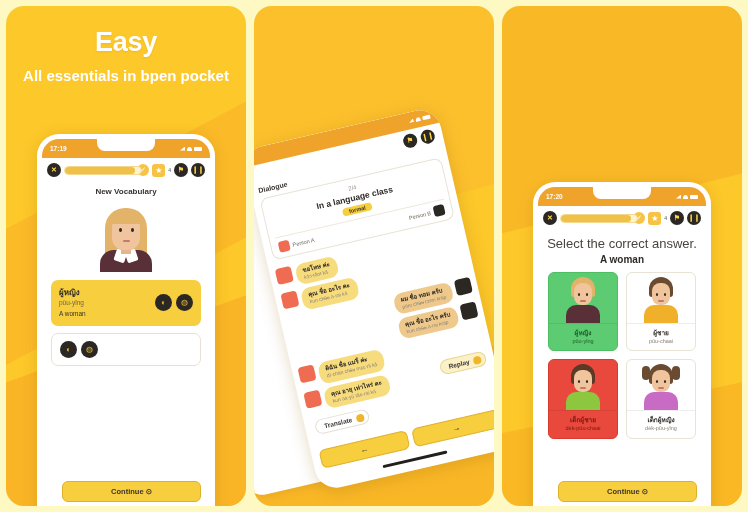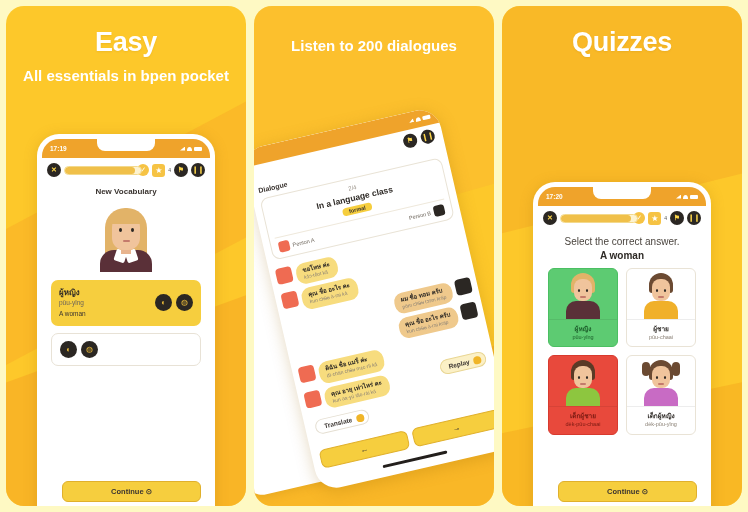--- a/index.html
+++ b/index.html
@@ -251,21 +251,21 @@
   .translate-dot { position:absolute; right:4px; top:3px; width:8px; height:8px; border-radius:50%; background:#F0B528; }
   .navrow { position:absolute; left:8px; right:8px; bottom: 22px; display:flex; gap:5px; }
   .navhalf {
     flex:1; background:#F6CE3E; border:1px solid #E0B02C; border-radius:6px;
     text-align:center; font-size:8px; color:#3a3430; padding:4px 0;
   }
   .t-home { position:absolute; left:50%; transform:translateX(-50%); bottom:9px;
             width:66px; height:3px; border-radius:2px; background:#231f1c; }
 
   
-  .quiz-prompt { text-align:center; font-size:10px; color:#4a443e; padding:6px 0 3px; }
+  .quiz-prompt { text-align:center; font-size:13px; color:#4a443e; padding:6px 0 3px; }
   .quiz-word { text-align:center; font-size:10px; font-weight:bold; color:#2e2a26; padding-bottom:7px; }
   .quiz-grid {
     display:grid; grid-template-columns: 1fr 1fr; gap: 8px;
     padding: 0 10px;
   }
   .qcard { border-radius:6px; overflow:hidden; border:1px solid #E9E3D6; }
   .qcard.correct { background:#5DCB72; border-color:#4BBF62; }
   .qcard.wrong   { background:#E8493C; border-color:#D83A2E; }
   .qcard.neutral { background:#fff; }
   .qpic { height:50px; display:flex; align-items:flex-end; justify-content:center; }
@@ -376,21 +376,20 @@
     </div>
   </div>
 
   <div class="panel p2">
     <div class="bg">
       <div class="band band-a"></div>
         <div class="band band-b"></div>
     </div>
     <div class="panel-inner">
       <div class="headline">
-        <h2>Listen to 200 dialogues</h2>
       </div>
 
       <div class="phone-tilt-2">
         <div class="t-status"></div>
       </div>
 
       <div class="phone-tilt">
         <div class="t-status">
           <i class="sig"></i>
           <i class="wifi"></i>
@@ -480,21 +479,20 @@
     </div>
   </div>
 
   <div class="panel p3">
     <div class="bg">
       <div class="band band-a"></div>
         <div class="band band-b"></div>
     </div>
     <div class="panel-inner">
       <div class="headline">
-        <h1>Quizzes</h1>
       </div>
 
       <div class="phone">
         <div class="screen">
           <div class="statusbar">
             <span>17:20</span>
             <div class="notch"></div>
             <span class="status-right">
               <i class="sig"></i>
               <i class="wifi"></i>

